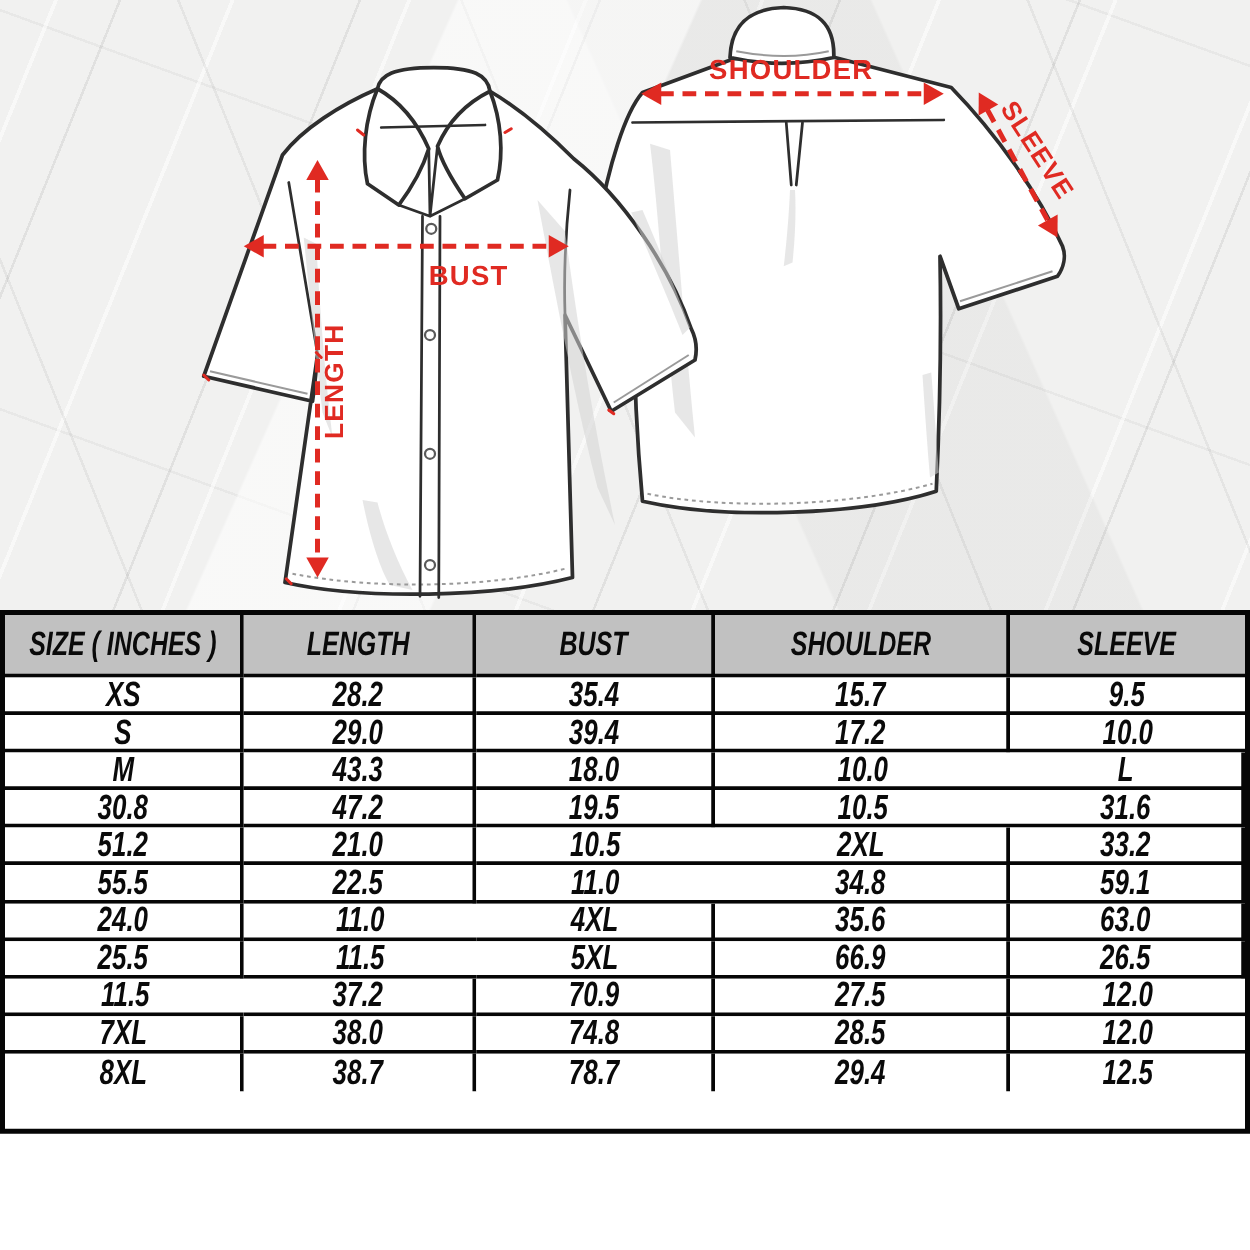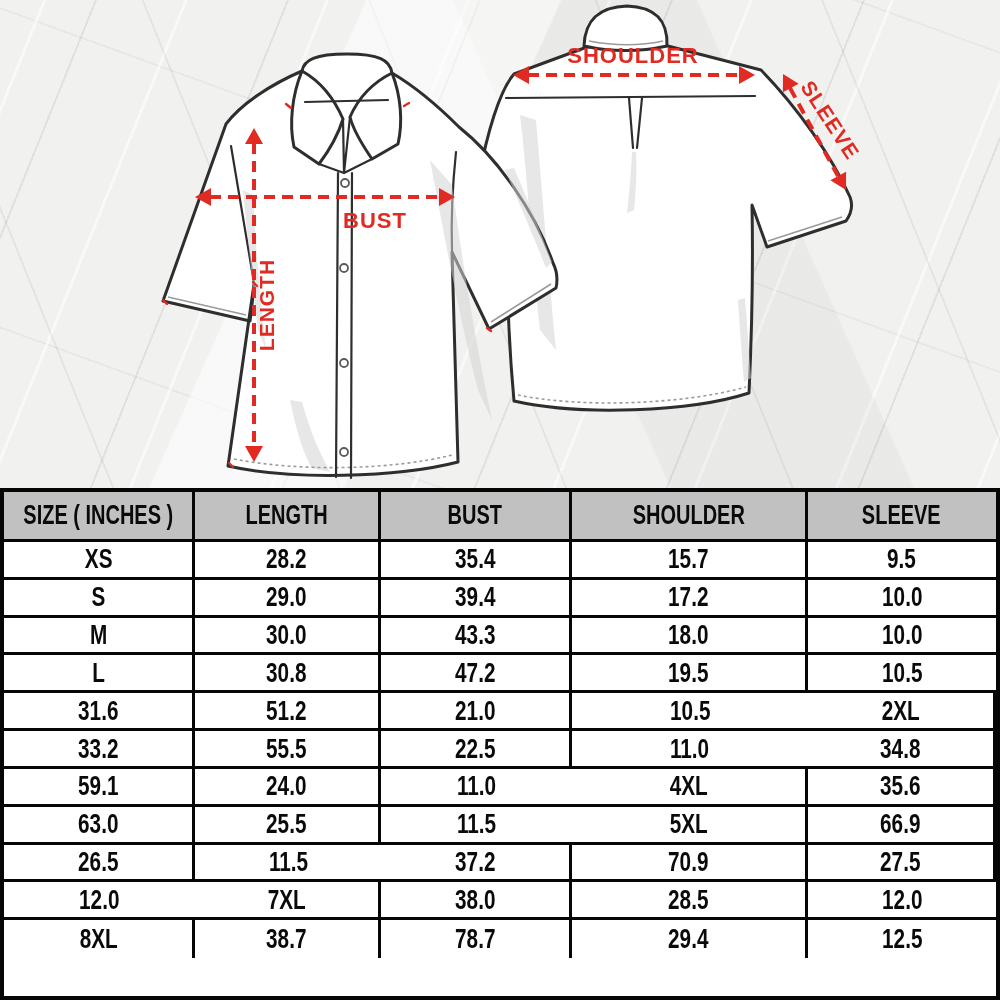--- a/index.html
+++ b/index.html
@@ -32,27 +32,28 @@
   .stitch-dash{fill:none;stroke:#9a9a9a;stroke-width:1.6;stroke-dasharray:3 3;}
   .shade{fill:#d4d4d4;opacity:.55;stroke:none;}
   .btn{fill:#ffffff;stroke:#5a5a5a;stroke-width:1.8;}
   .red-tick{stroke:#e02a22;stroke-width:2.4;stroke-linecap:round;}
   .meas-line{fill:none;stroke:#e02a22;stroke-width:4;stroke-dasharray:11 7;}
   .meas-head{fill:#e02a22;stroke:none;}
   .meas-text{fill:#e02a22;font-weight:bold;font-size:22px;letter-spacing:1px;}
 
   
   .size-table{
-    width:1000px;height:512px;
+    width:1000px;height:419px;
     box-sizing:border-box;
     border:4px solid #060606;
     display:grid;
     grid-template-columns:193fr 187fr 193fr 237fr 190fr;
     grid-template-rows:50px repeat(12, 1fr);
     background:#fff;
+    font-style:italic;
   }
   .cell{
     display:flex;align-items:center;justify-content:center;
     border-right:3px solid #060606;
     border-bottom:3px solid #060606;
     background:#fff;
     color:#0a0a0a;
     overflow:hidden;
   }
   .cell.last-col{border-right:none;}
@@ -213,23 +214,20 @@
         <span class="cnd">17.2</span>
       </div>
     <div class="cell last-col">
         <span class="cnd">10.0</span>
       </div>
 
     <div class="cell">
         <span class="cnd">M</span>
       </div>
     <div class="cell">
-        <span class="cnd">30.0</span>
-      </div>
-    <div class="cell">
         <span class="cnd">43.3</span>
       </div>
     <div class="cell">
         <span class="cnd">18.0</span>
       </div>
     <div class="cell last-col">
         <span class="cnd">10.0</span>
       </div>
 
     <div class="cell">
@@ -330,20 +328,23 @@
       </div>
     <div class="cell last-col">
         <span class="cnd">12.0</span>
       </div>
 
     <div class="cell">
         <span class="cnd">7XL</span>
       </div>
     <div class="cell">
         <span class="cnd">38.0</span>
+      </div>
+    <div class="cell">
+        <span class="cnd">74.8</span>
       </div>
     <div class="cell">
         <span class="cnd">28.5</span>
       </div>
     <div class="cell last-col">
         <span class="cnd">12.0</span>
       </div>
 
     <div class="cell last-row">
         <span class="cnd">8XL</span>

